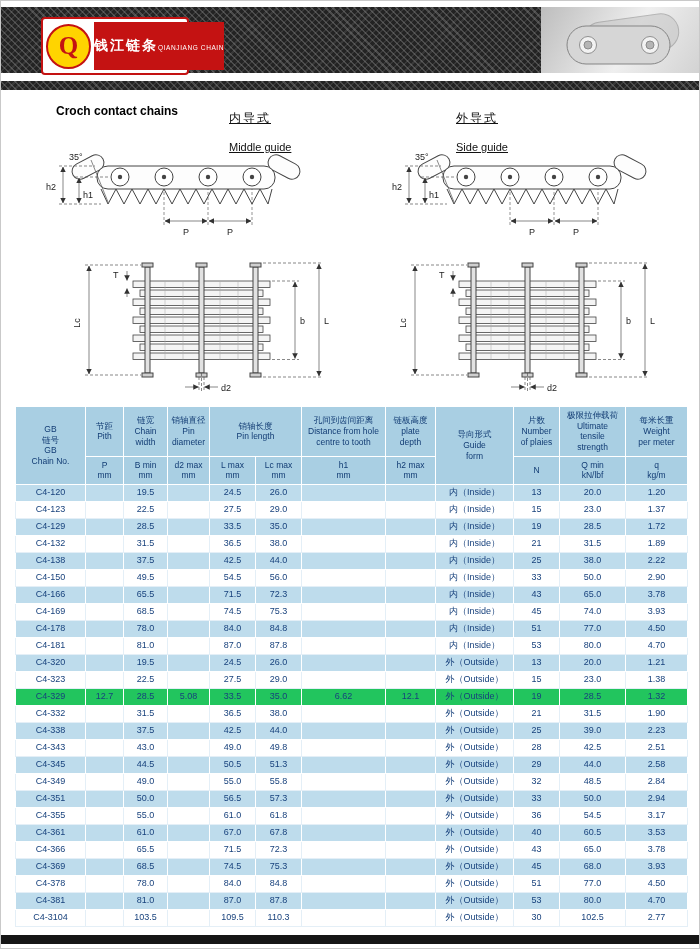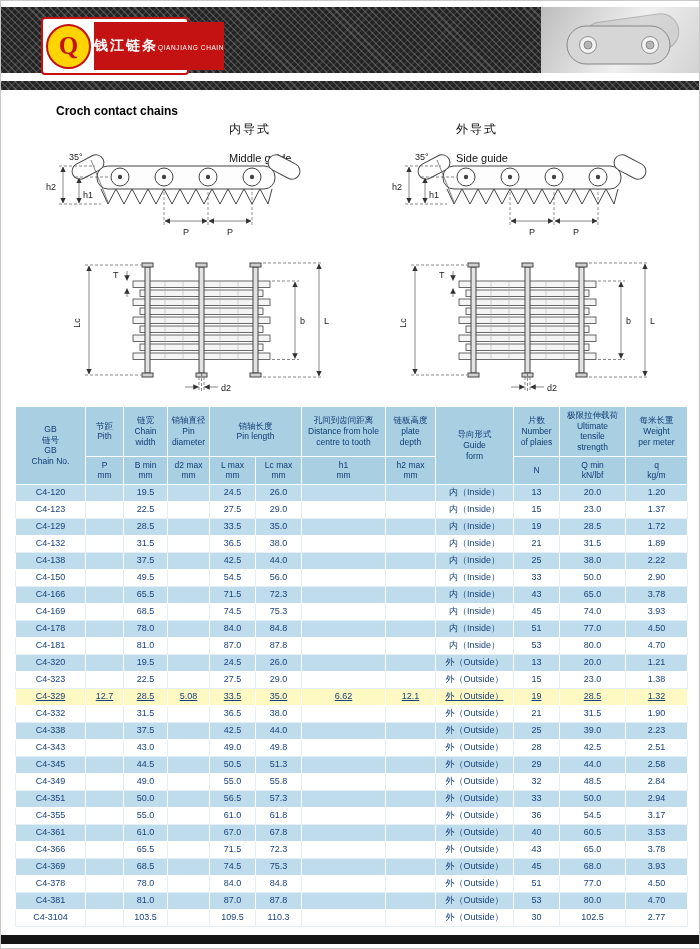--- a/index.html
+++ b/index.html
@@ -30,38 +30,38 @@
     font-family:"Liberation Serif","DejaVu Serif",serif; flex:0 0 auto; }
   .logotext { flex:1; height:100%; background:#c41212; color:#fff; display:flex; flex-direction:row;
     align-items:center; justify-content:center; }
   .logo-cn { font-size:14px; font-weight:bold; letter-spacing:2px; white-space:nowrap; }
   .logo-en { font-size:6.5px; letter-spacing:.6px; margin-top:2px; white-space:nowrap; }
 
   
   .title { position:absolute; left:55px; top:100px; color:#000; }
   .title-cn { font-size:15px; font-weight:bold; letter-spacing:2px; }
   .title-en { font-size:12px; font-weight:bold; margin-top:3px; }
-  .cap { position:absolute; top:120px; color:#111; }
+  .cap { position:absolute; top:109px; color:#111;text-decoration:underline; }
   .cap-cn { font-size:12px; letter-spacing:2px; }
   .cap-en { font-size:11px; margin-top:14px; }
 
   
   .diag { position:absolute; }
   .dim { font-size:9px; fill:#222; font-family:"Liberation Sans","DejaVu Sans",sans-serif; }
 
   
   table.spec { position:absolute; left:14px; top:405px; width:672px; border-collapse:collapse;
     table-layout:fixed; font-size:9px; color:#17417c; border:1px solid #9db8ca; }
   .spec th { background:#a9cfe3; color:#123c74; font-weight:normal; white-space:pre-line;
     font-size:8.5px; line-height:1.25; padding:3px 1px; border:1px solid #fff; vertical-align:middle; text-align:center; }
   .spec td { text-align:center; padding:2px 1px; height:17px; line-height:1.2;
     border:1px solid #e4eff7; vertical-align:middle; }
   .spec tr.even td { background:#bedcec; border-color:#fff; }
   .spec tr.odd  td { background:#ffffff; }
-  .spec tr.hl   td { background:#fef9c3; border-color:#fff;text-decoration:underline; }
+  .spec tr.hl   td { background:#22c55e; border-color:#fff; }
 </style>
 </head>
 <body>
 
 <div class="page">
 
   <div class="band tex">
     <div class="chain-photo">
       <svg width="150" height="56" viewBox="0 0 150 56">
         <g opacity="0.55">

